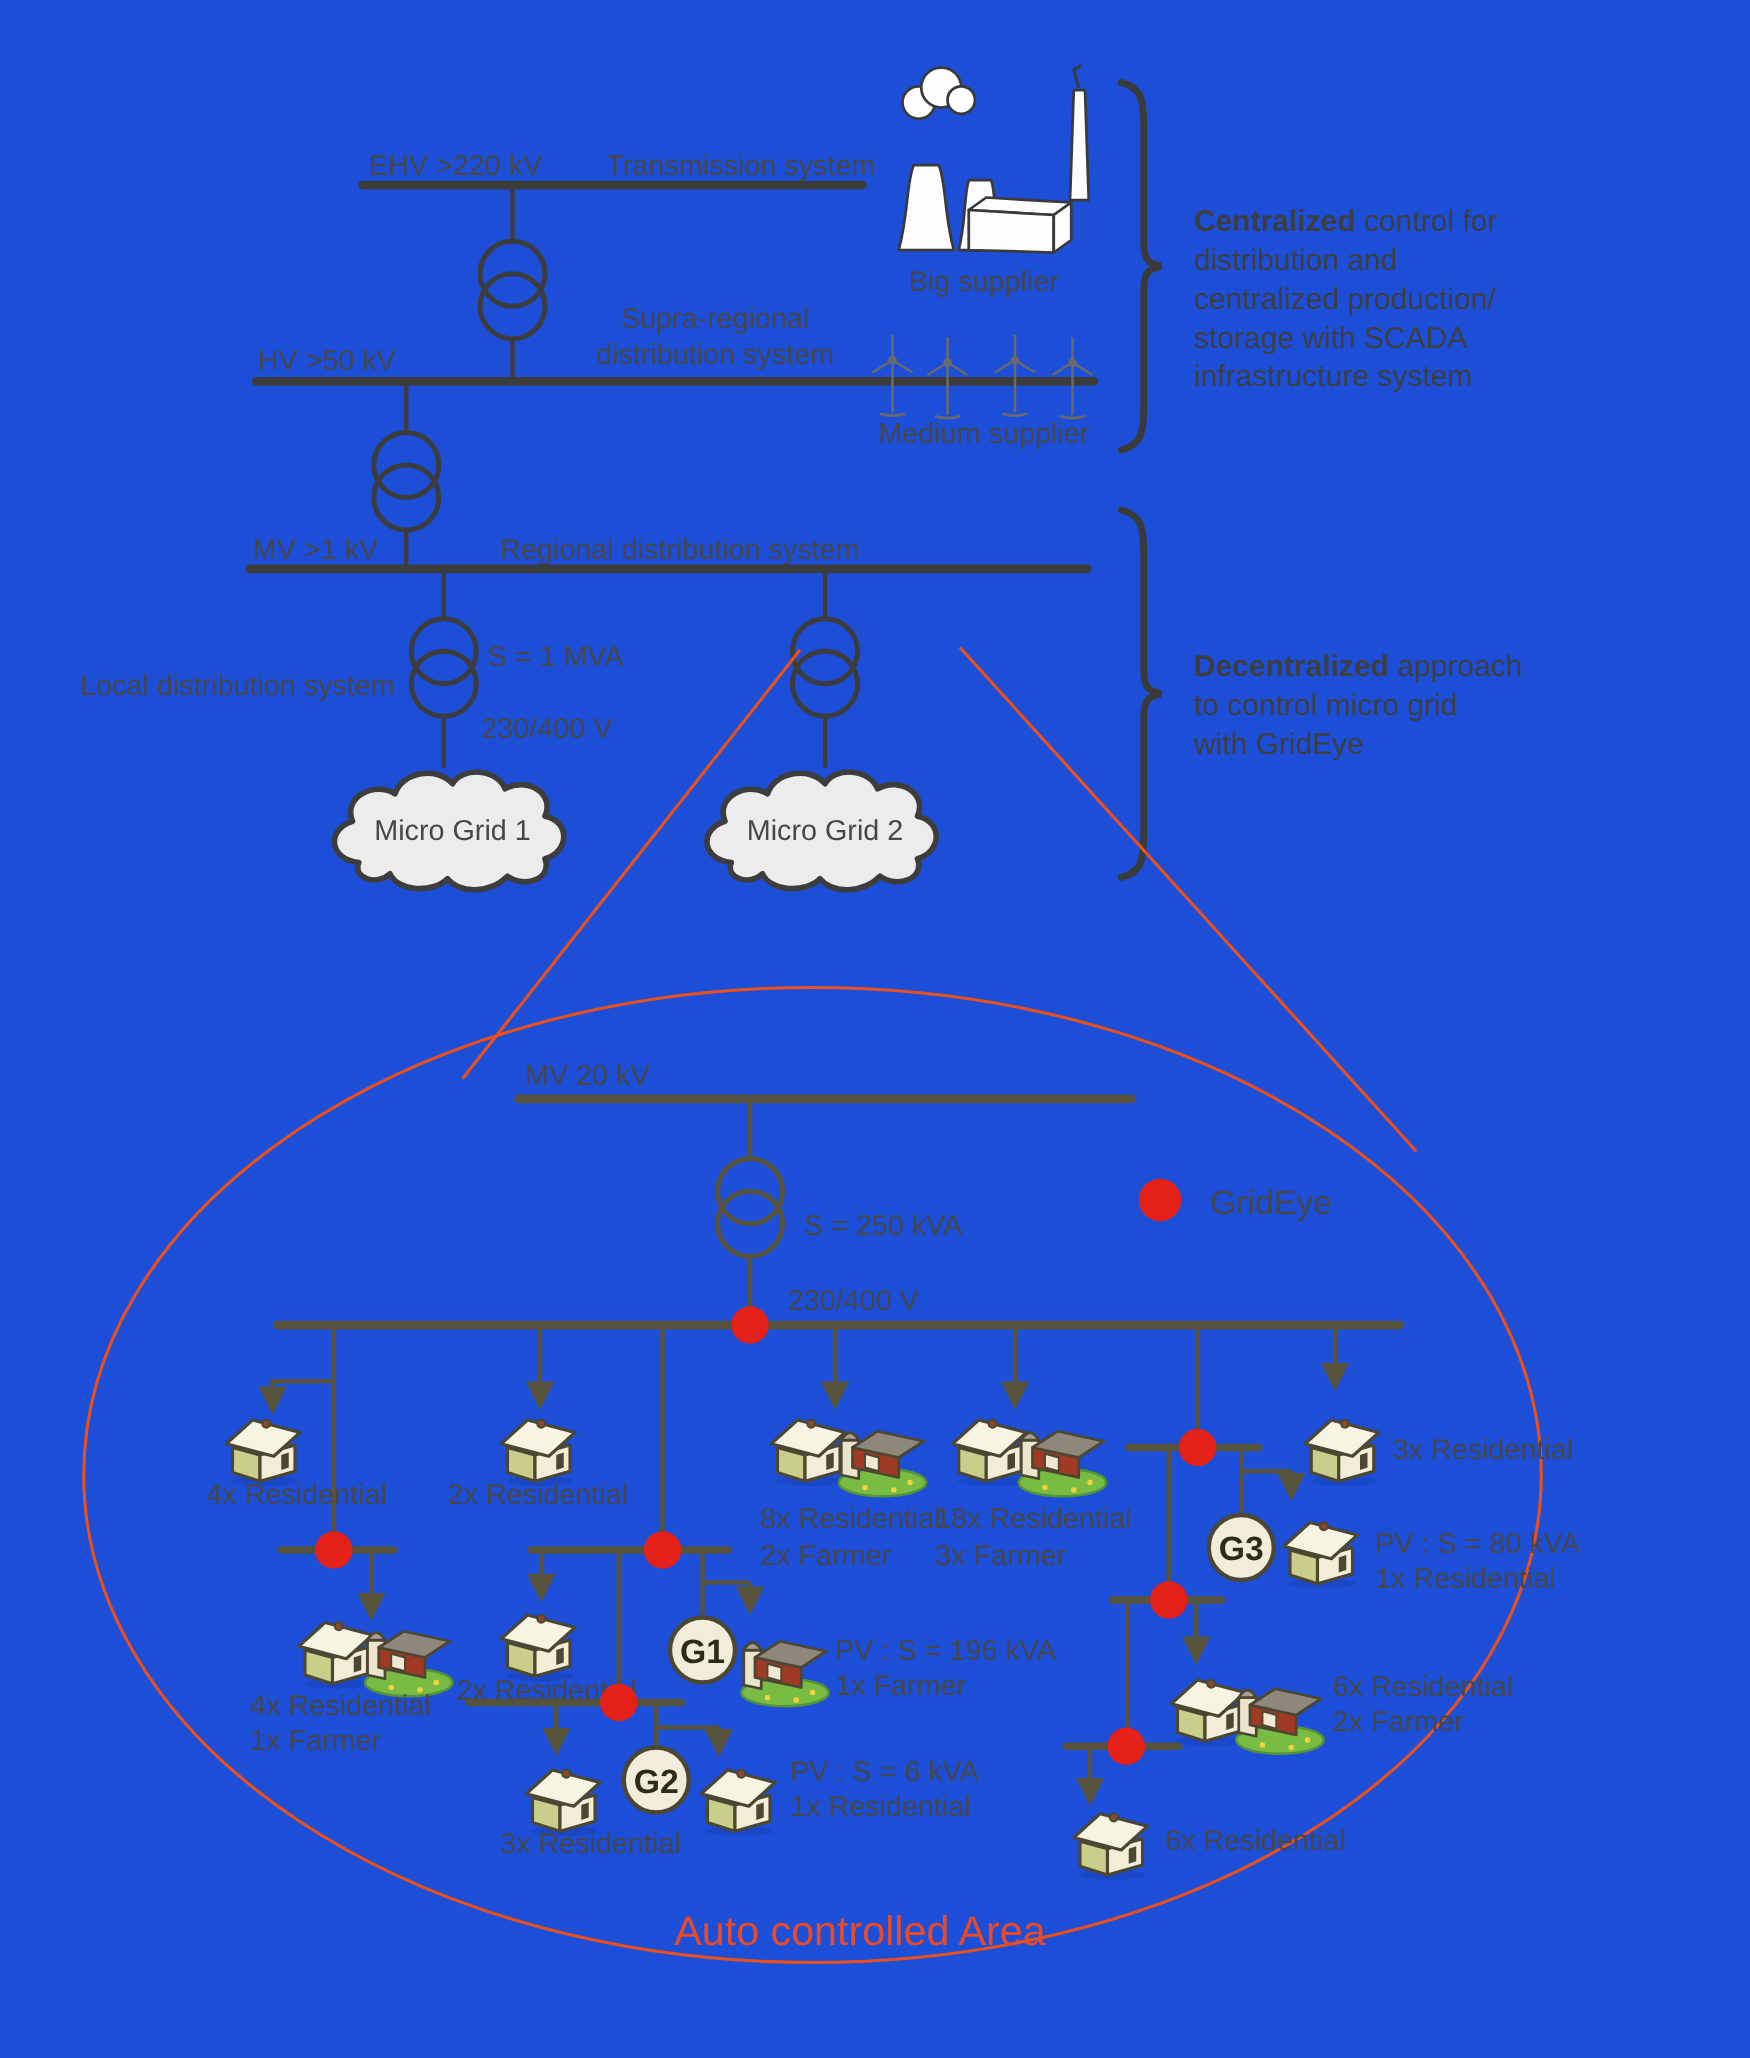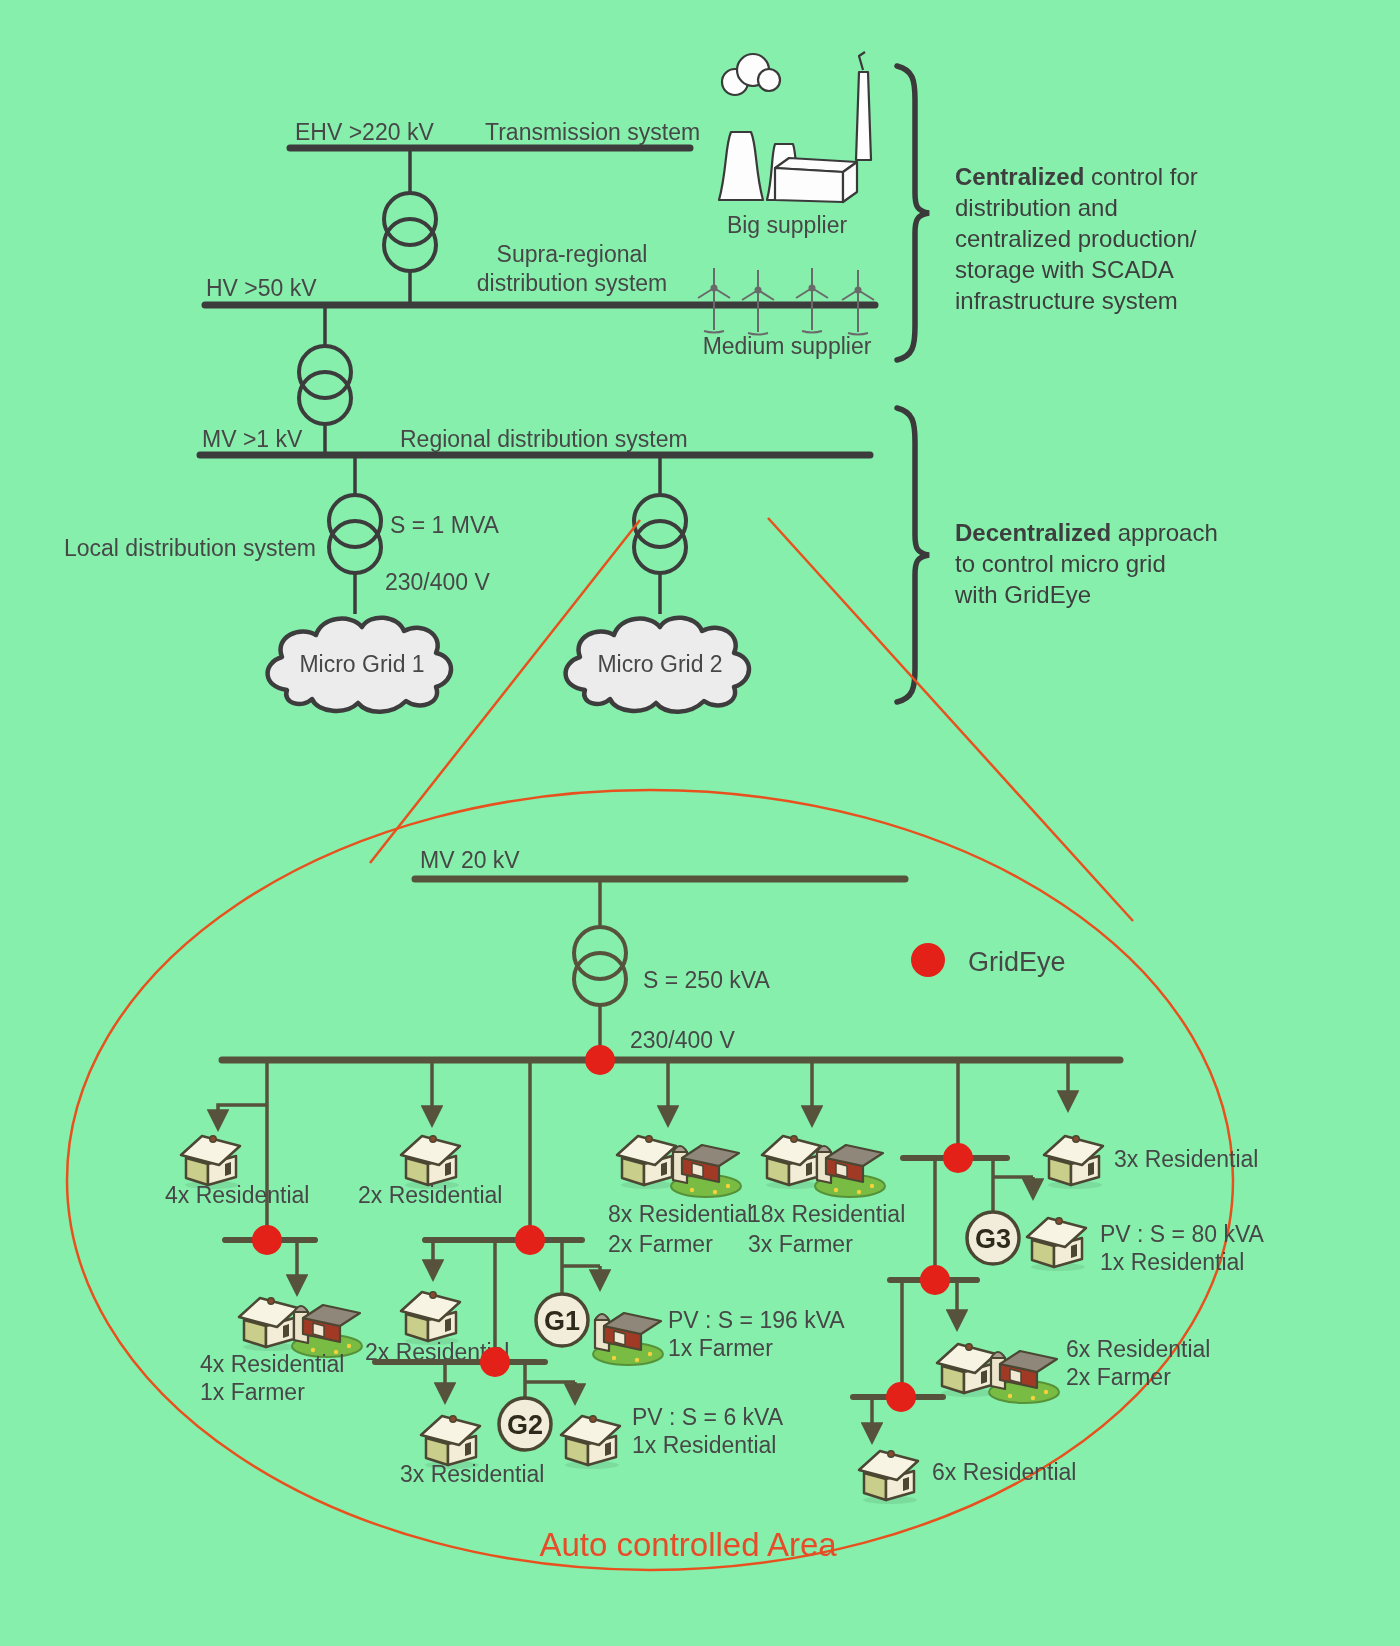--- a/index.html
+++ b/index.html
@@ -1,16 +1,16 @@
 <!DOCTYPE html>
 <html><head>
 <meta charset="utf-8">
 <style>
   html,body{margin:0;padding:0;background:#ececec;}
-  .page{width:1400px;height:1646px;position:relative;background:#86efac;overflow:hidden;
+  .page{width:1400px;height:1646px;position:relative;background:#1d4ed8;overflow:hidden;
         font-family:"Liberation Sans",sans-serif;}
   svg{display:block;}
   text{font-family:"Liberation Sans",sans-serif;fill:#474747;}
   .lbl{font-size:23px;}
   .lbl-c{font-size:23px;text-anchor:middle;}
   .brace-text{font-size:24px;fill:#3e3e3e;}
   .bold{font-weight:bold;}
   .glabel{font-size:27px;font-weight:bold;fill:#2e2b1c;text-anchor:middle;}
   .legend-lbl{font-size:27px;}
   .area-lbl{font-size:33px;fill:#e84b28;text-anchor:middle;}

